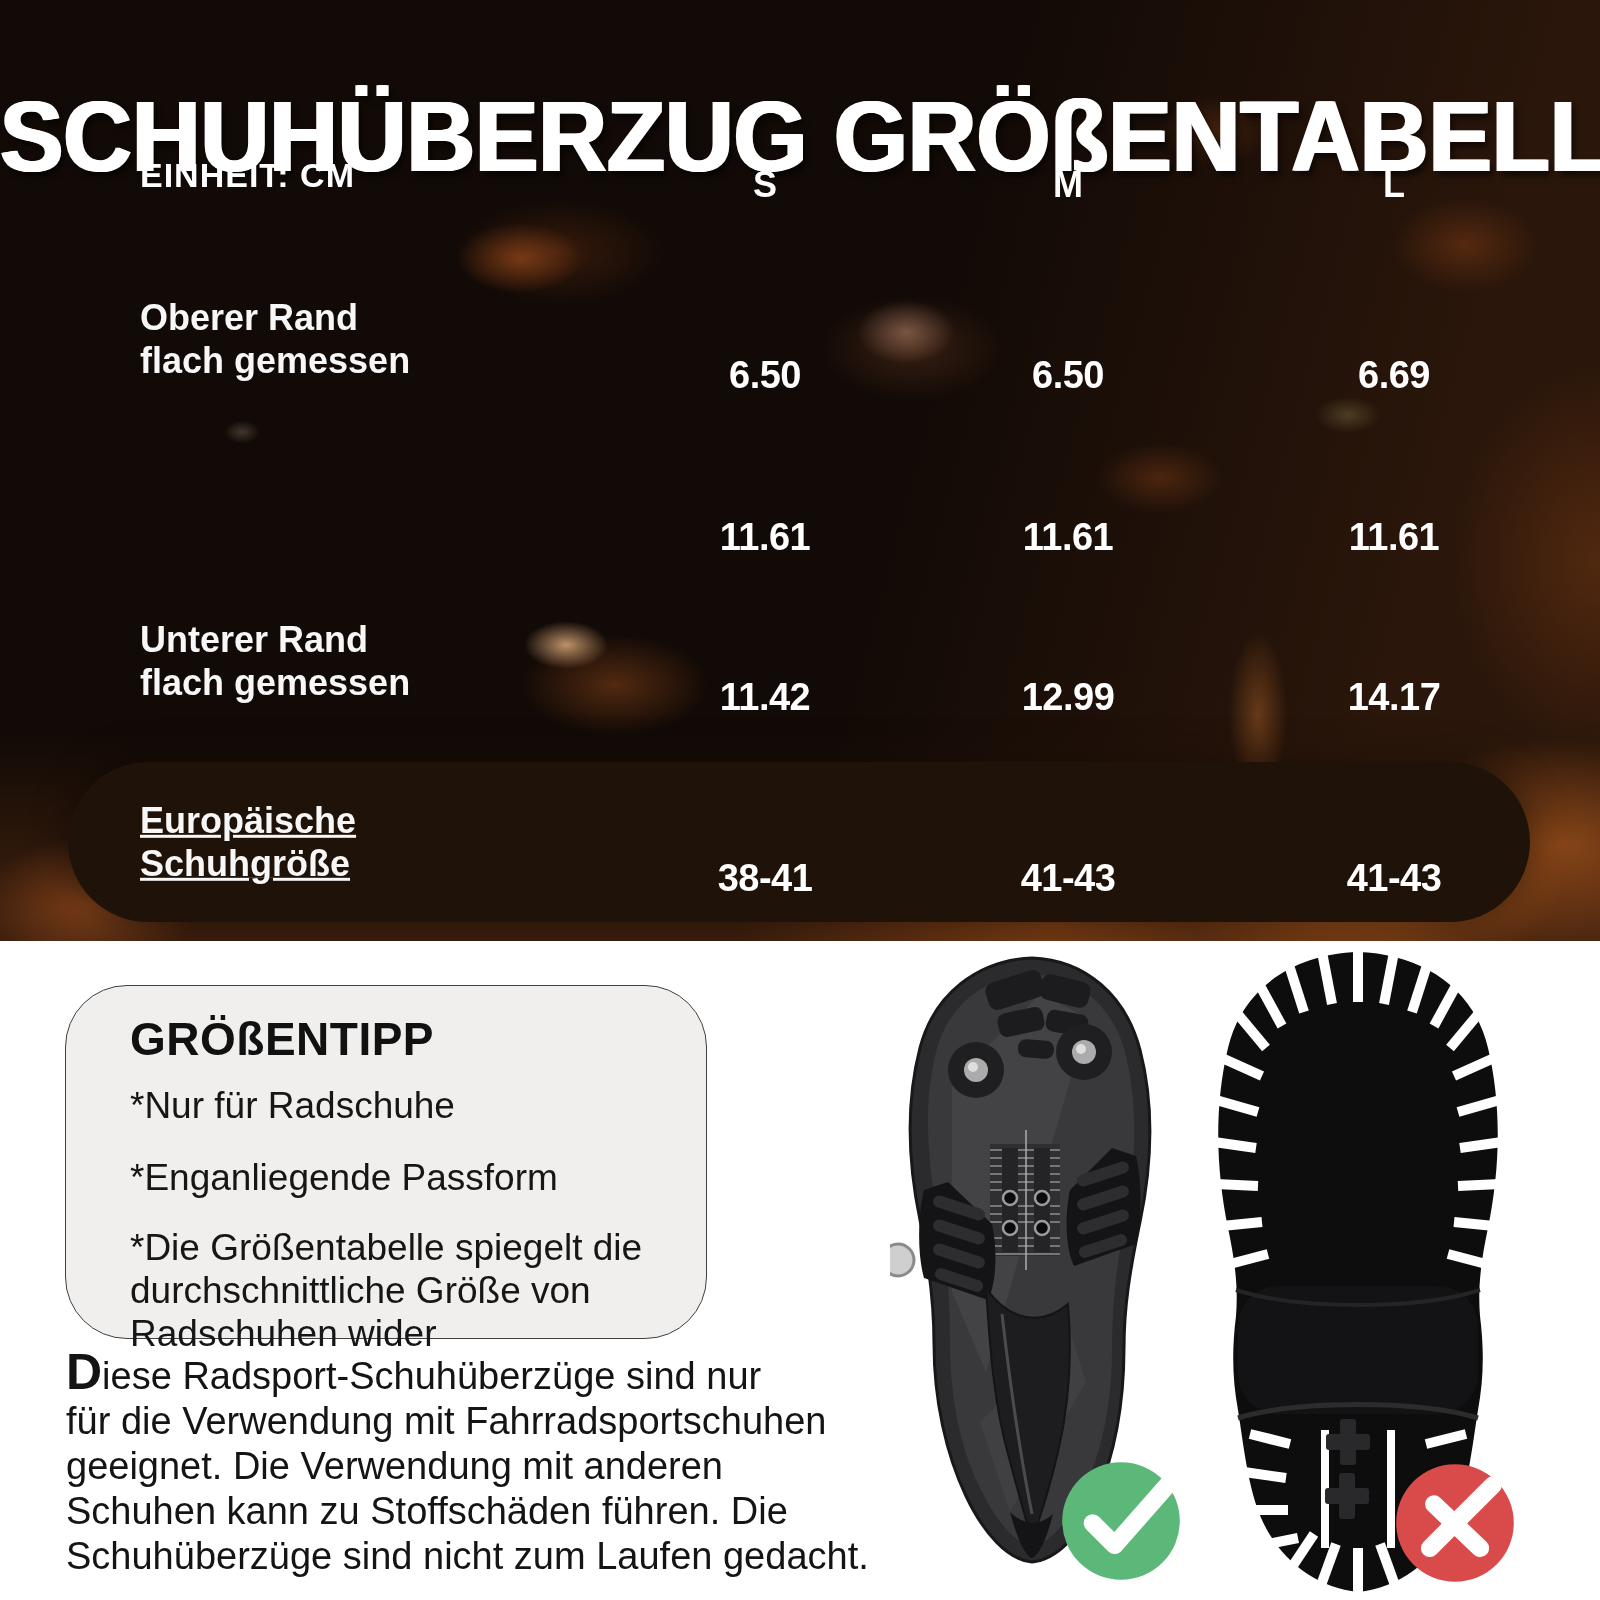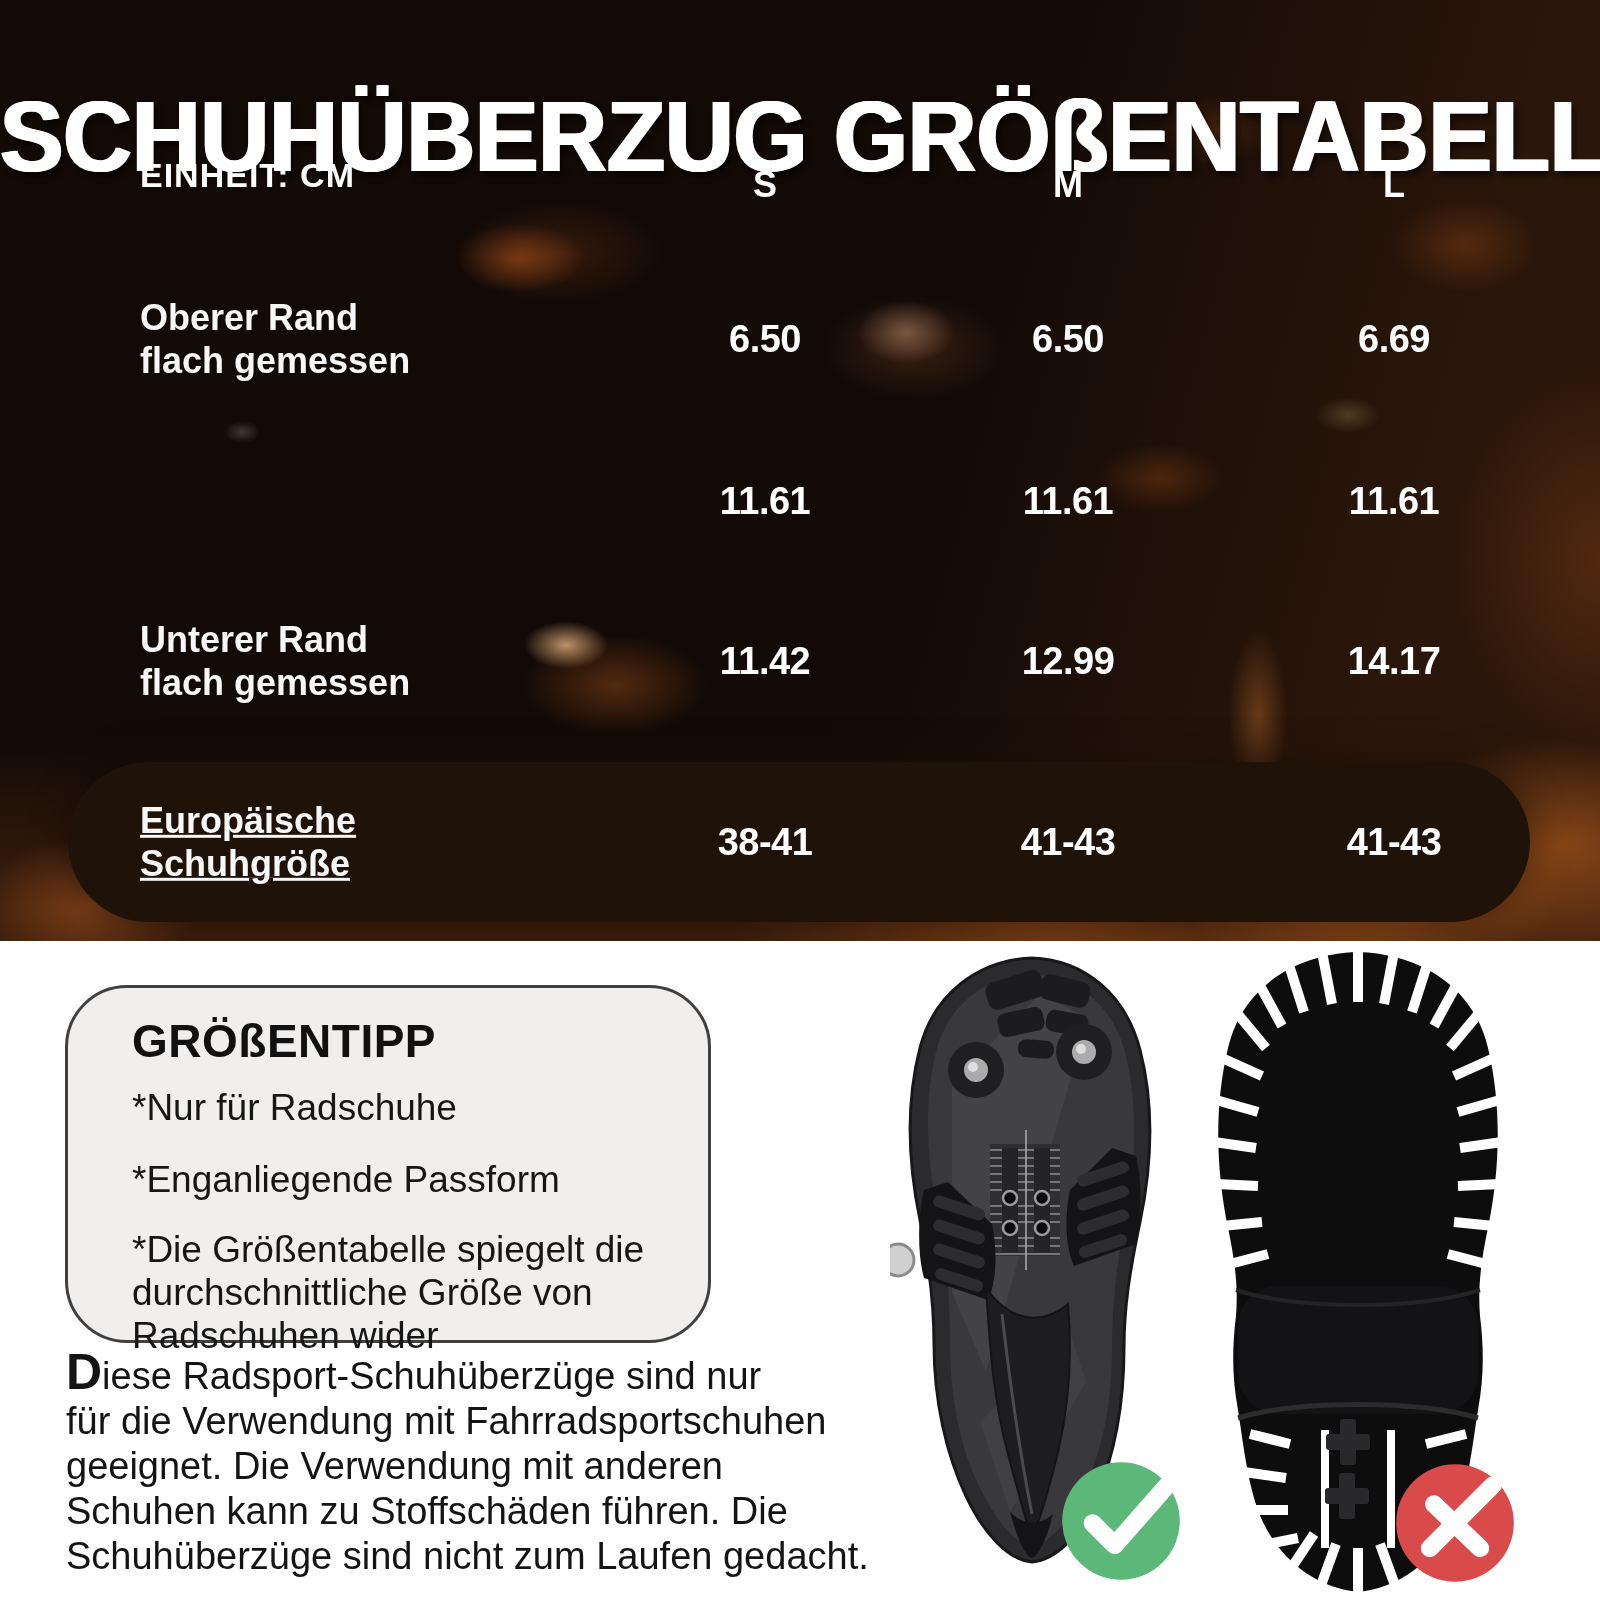--- a/index.html
+++ b/index.html
@@ -35,35 +35,35 @@
     text-shadow:1.5px 0 0 #fff,-1.5px 0 0 #fff,4px 5px 6px rgba(0,0,0,.6);
     transform:scaleY(1.06);transform-origin:top center;white-space:nowrap;}
 
   .unit-label{position:absolute;left:140px;top:156px;color:#ffffff;font-size:34px;font-weight:bold;letter-spacing:1px;}
   .col-head{position:absolute;top:164px;width:120px;text-align:center;color:#ffffff;font-size:36px;font-weight:600;}
   .col-head.s{left:705px}.col-head.m{left:1008px}.col-head.l{left:1334px}
 
   .t-row{position:absolute;left:0;width:1356px;height:120px;}
   .row-label{position:absolute;left:140px;top:0;color:#f7f7f7;font-size:36px;font-weight:600;
              line-height:1.2;white-space:pre-line;}
-  .val{position:absolute;width:220px;text-align:center;color:#ffffff;font-size:38px;font-weight:bold;letter-spacing:-.5px;}
+  .val{position:absolute;width:220px;text-align:center;color:#ffffff;font-size:38px;font-weight:bold;letter-spacing:-.5px;margin-top:36px;}
   .t-row .val{top:22px}
   .val.c1{left:655px}.val.c2{left:958px}.val.c3{left:1284px}
 
   .pill{position:absolute;left:68px;top:762px;width:1462px;height:160px;border-radius:90px;background:#1f1309;
         box-shadow:0 0 40px rgba(0,0,0,.45);}
   .pill .row-label{left:72px;top:50%;transform:translateY(-50%);text-decoration:underline;}
   .pill .val{top:50%;transform:translateY(-50%);}
   .pill .val.p1{left:587px}.pill .val.p2{left:890px}.pill .val.p3{left:1216px}
 
   
   .light-section{position:absolute;left:0;top:941px;width:1600px;height:659px;background:#ffffff;}
 
   .tip-box{position:absolute;left:65px;top:985px;width:640px;height:352px;background:#f0efed;
-           border:3px solid #404040;border-radius:62px;}
+           border:1px solid #404040;border-radius:62px;}
   .tip-title{position:absolute;left:64px;top:26px;color:#111111;font-size:46px;font-weight:bold;letter-spacing:.5px;}
   .bullet{position:absolute;left:64px;width:720px;color:#161616;font-size:37px;line-height:43px;
           font-weight:500;white-space:pre-line;}
   .bullet.b1{top:98px}.bullet.b2{top:170px}.bullet.b3{top:240px}
 
   .note{position:absolute;left:66px;top:1350px;width:920px;color:#141414;font-size:38px;line-height:45px;
         font-weight:500;white-space:pre-line;}
   .note::first-letter{font-weight:bold;font-size:50px;}
 
   .shoe-svg{position:absolute;}

